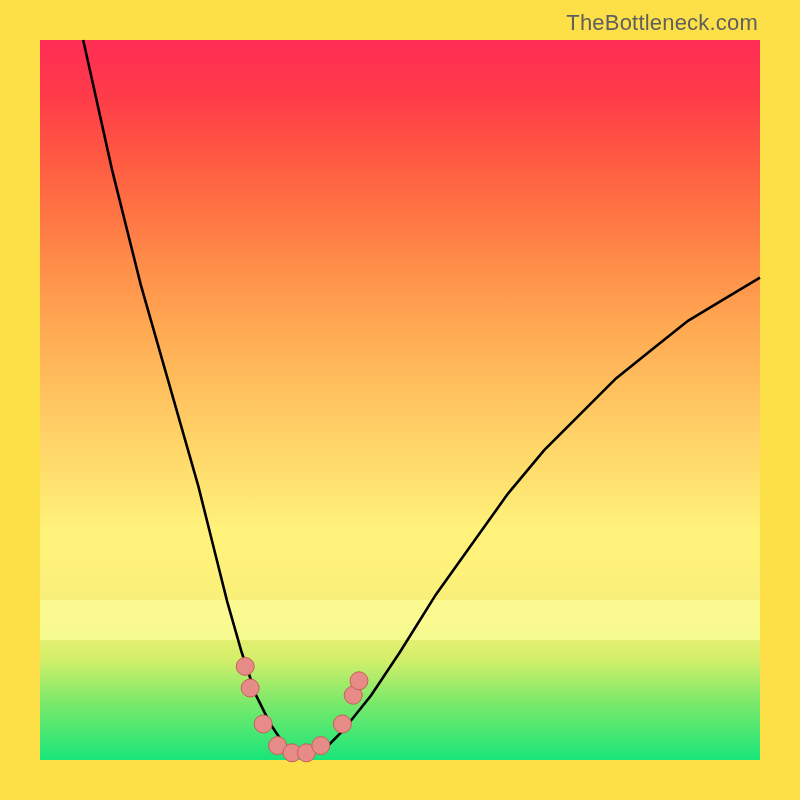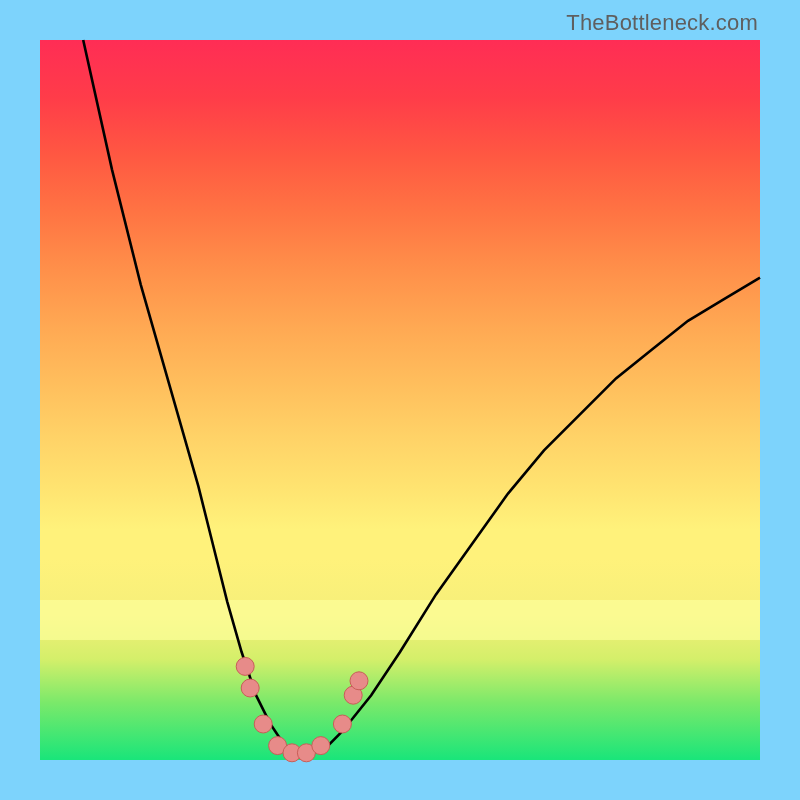--- a/index.html
+++ b/index.html
@@ -8,21 +8,21 @@
     width: 800px;
     height: 800px;
     overflow: hidden;
     background: #000;
     font-family: Arial, Helvetica, sans-serif;
   }
   .frame {
     position: relative;
     width: 800px;
     height: 800px;
-    background: #7dd3fc;
+    background: #fde047;
   }
   .plot-area {
     position: absolute;
     left: 40px;
     top: 40px;
     width: 720px;
     height: 720px;
     
     background: linear-gradient(
       to top,

